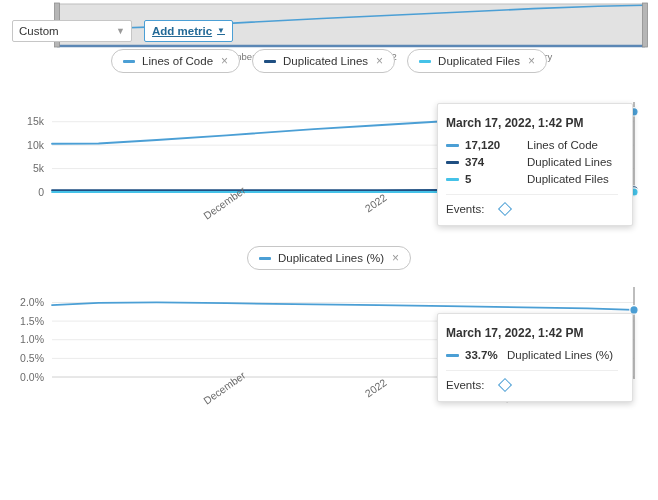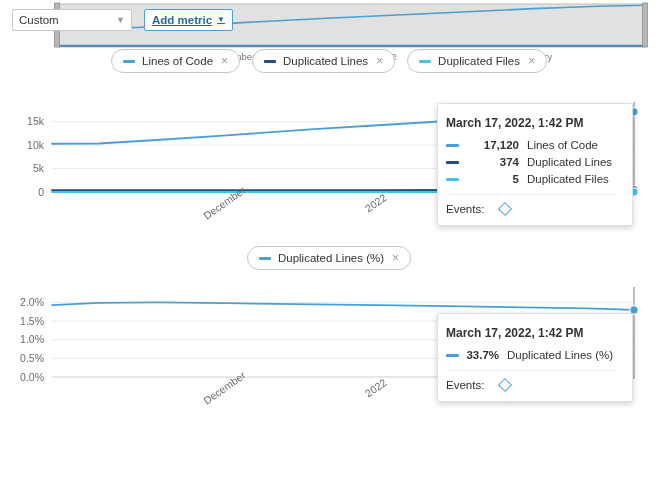--- a/index.html
+++ b/index.html
@@ -14,21 +14,21 @@
     font-family: "Liberation Sans", sans-serif;
     font-size: 12px;
     color: #333333;
     overflow: hidden;
   }
 
   
   .toolbar {
     position: absolute;
     left: 12px;
-    top: 9px;
+    top: 20px;
     display: flex;
     align-items: center;
     gap: 12px;
   }
   .select-box {
     width: 120px;
     height: 22px;
     border: 1px solid #c6c6c6;
     border-radius: 2px;
     background: #ffffff;
@@ -142,21 +142,20 @@
     margin-bottom: 5px;
   }
   .tt-dash {
     width: 13px;
     height: 3px;
     border-radius: 1px;
     flex: 0 0 auto;
   }
   .tt-value {
     width: 54px;
-    text-align: right;
     font-weight: bold;
     margin-left: 6px;
     flex: 0 0 auto;
   }
   .tt-label {
     margin-left: 8px;
     white-space: nowrap;
   }
   .tt-sep {
     border-top: 1px solid #eeeeee;

